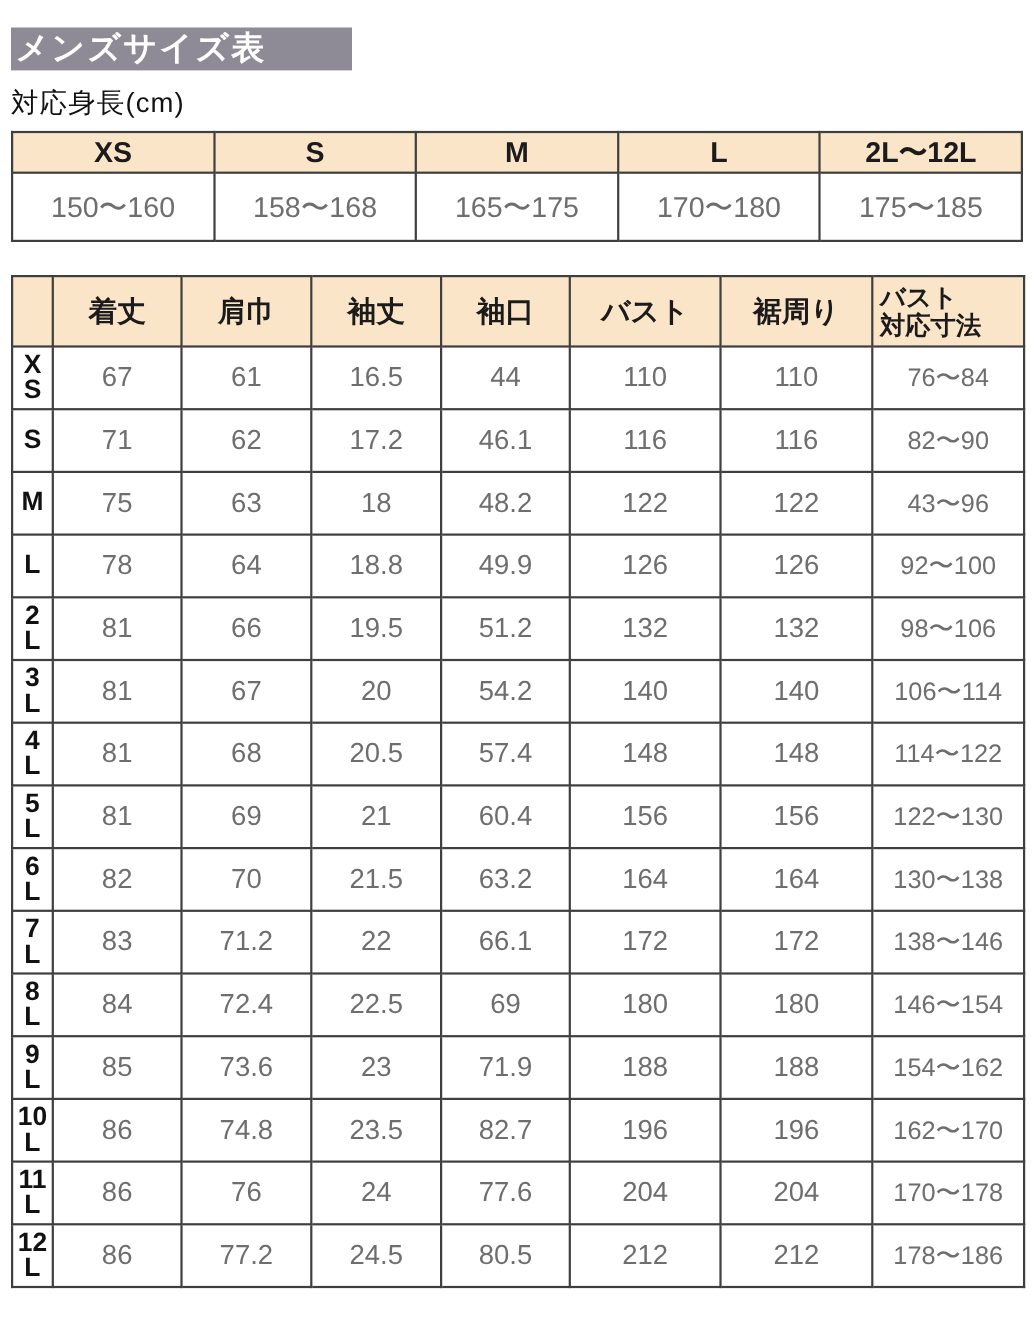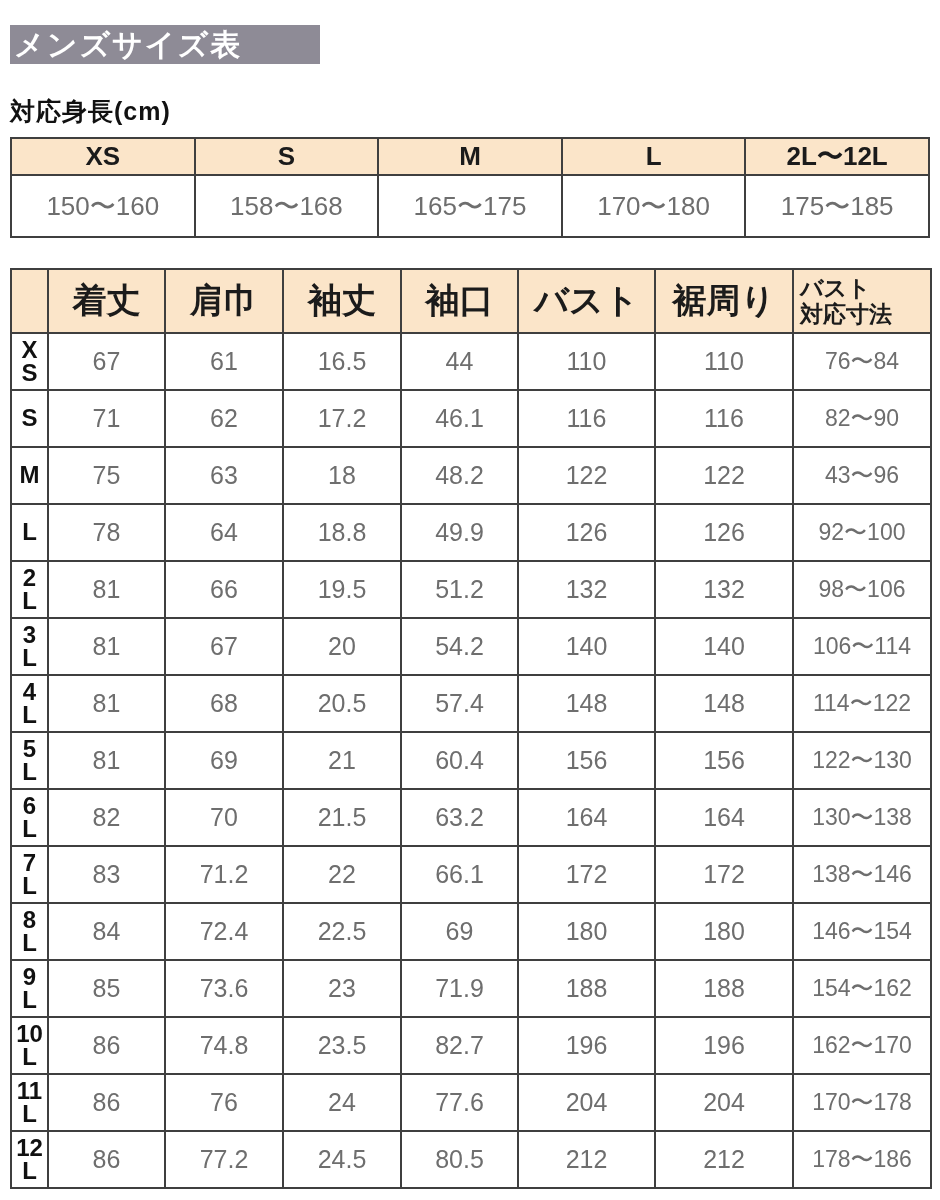--- a/index.html
+++ b/index.html
@@ -19,41 +19,41 @@
   .page{padding:25px 10px 0 10px;}
 
   .badge{
     width:310px;height:39px;line-height:39px;
     background:var(--badge);color:#ffffff;
     font-size:30px;font-weight:bold;letter-spacing:2px;
     padding-left:4px;
   }
 
   .section-label{
-    font-size:25px;font-weight:bold;color:#111111;
-    margin:31px 0 9px 0;letter-spacing:1px;
+    font-size:25px;font-weight:normal;color:#111111;
+    margin:13px 0 9px 0;letter-spacing:1px;
   }
 
   table{border-collapse:collapse;table-layout:fixed;width:920px;padding-left:12px;}
   th,td{border:2px solid var(--border);padding:0;}
 
   
   .height-table th{
     background:var(--beige);height:36px;
     font-size:26px;font-weight:bold;text-align:center;color:#1b1b1b;
   }
   .height-table td{
     height:62px;font-size:26px;text-align:center;color:var(--data-gray);
   }
 
   
   .size-table{margin-top:30px;}
   .size-table thead th{
     background:var(--beige);height:64px;
-    font-size:34px;font-weight:bold;text-align:center;color:#1b1b1b;
+    font-size:26px;font-weight:bold;text-align:center;color:#1b1b1b;
   }
   .size-table thead th.bust-range-head{
     font-size:23px;text-align:left;padding-left:6px;
     white-space:pre-line;line-height:1.15;
   }
   .size-table tbody td{
     height:57px;font-size:25px;text-align:center;color:var(--data-gray);
   }
   .size-table tbody td.bust-range-cell{font-size:23px;}
   .size-table tbody th.rowlabel{

